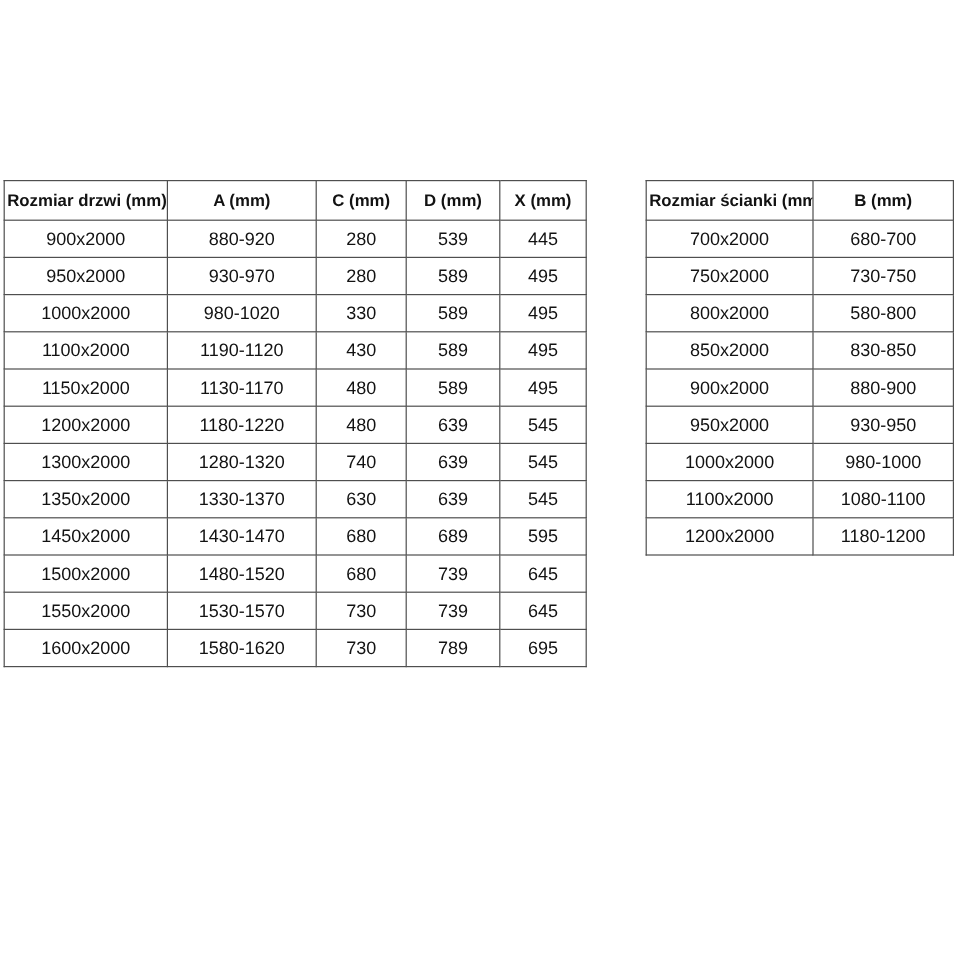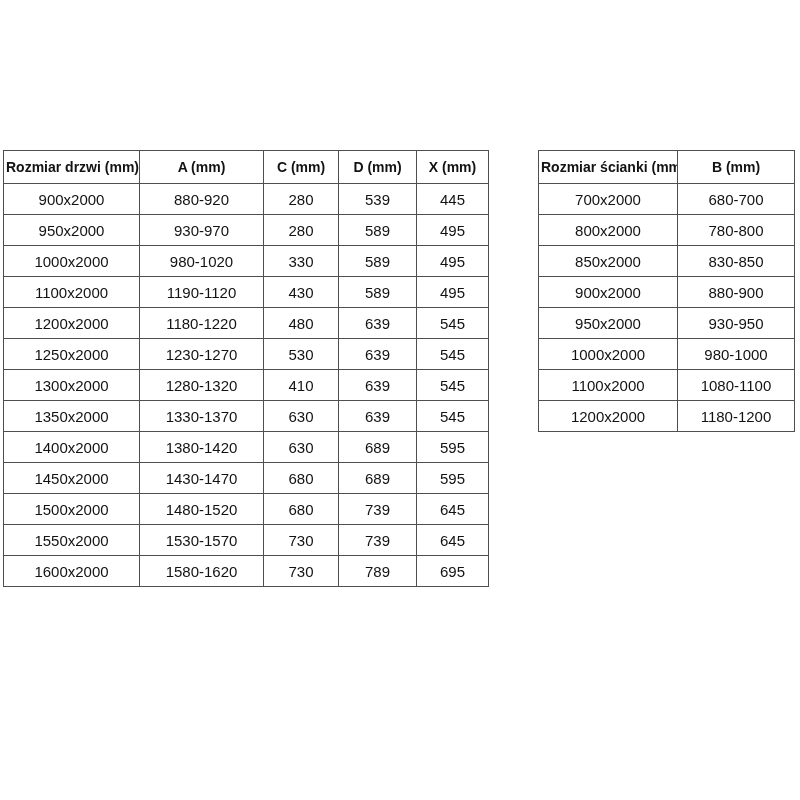--- a/index.html
+++ b/index.html
@@ -89,53 +89,46 @@
           <td>495</td>
         </tr>
         <tr>
           <td>1100x2000</td>
           <td>1190-1120</td>
           <td>430</td>
           <td>589</td>
           <td>495</td>
         </tr>
         <tr>
+          <td>1150x2000</td>
+          <td>1130-1170</td>
+          <td>480</td>
+          <td>589</td>
+          <td>495</td>
+        </tr>
+        <tr>
           <td>1200x2000</td>
           <td>1180-1220</td>
           <td>480</td>
           <td>639</td>
           <td>545</td>
         </tr>
         <tr>
-          <td>1250x2000</td>
-          <td>1230-1270</td>
-          <td>530</td>
-          <td>639</td>
-          <td>545</td>
-        </tr>
-        <tr>
           <td>1300x2000</td>
           <td>1280-1320</td>
-          <td>410</td>
+          <td>740</td>
           <td>639</td>
           <td>545</td>
         </tr>
         <tr>
           <td>1350x2000</td>
           <td>1330-1370</td>
           <td>630</td>
           <td>639</td>
           <td>545</td>
-        </tr>
-        <tr>
-          <td>1400x2000</td>
-          <td>1380-1420</td>
-          <td>630</td>
-          <td>689</td>
-          <td>595</td>
         </tr>
         <tr>
           <td>1450x2000</td>
           <td>1430-1470</td>
           <td>680</td>
           <td>689</td>
           <td>595</td>
         </tr>
         <tr>
           <td>1500x2000</td>
@@ -171,22 +164,26 @@
           <th>Rozmiar ścianki (mm)</th>
           <th>B (mm)</th>
         </tr>
     </thead>
     <tbody>
         <tr>
           <td>700x2000</td>
           <td>680-700</td>
         </tr>
         <tr>
+          <td>750x2000</td>
+          <td>730-750</td>
+        </tr>
+        <tr>
           <td>800x2000</td>
-          <td>780-800</td>
+          <td>580-800</td>
         </tr>
         <tr>
           <td>850x2000</td>
           <td>830-850</td>
         </tr>
         <tr>
           <td>900x2000</td>
           <td>880-900</td>
         </tr>
         <tr>

